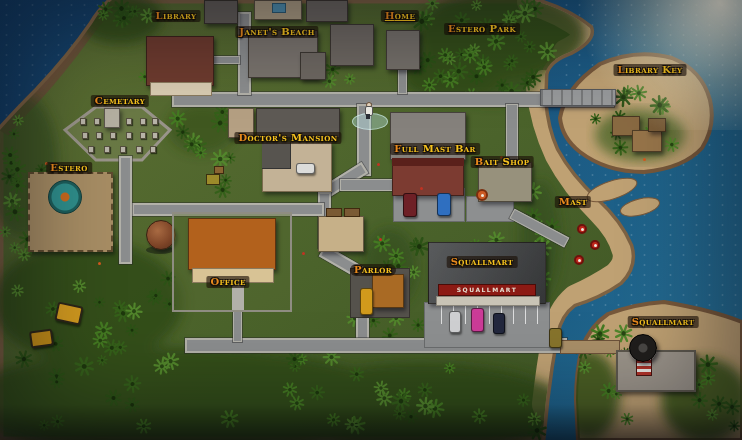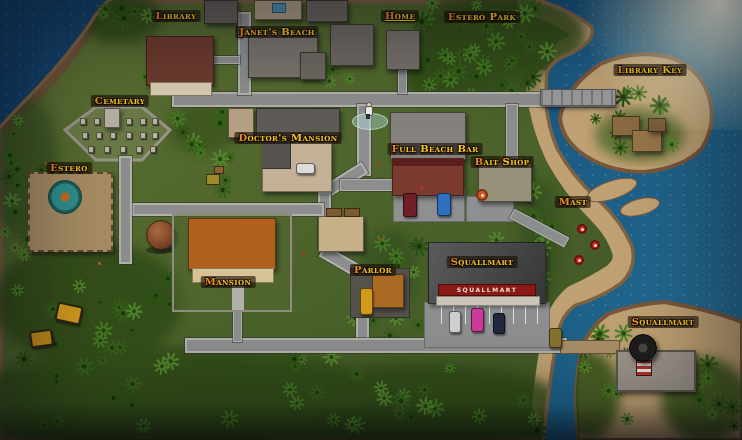--- a/index.html
+++ b/index.html
@@ -456,30 +456,30 @@
   <div class="player" style="left:364px;top:102px;width:8px;height:18px;">
     <span class="head"></span>
     <span class="body"></span>
     <span class="legs"></span>
   </div>
 
   <div id="label-layer">
       <div class="map-label" style="left: 176px; top: 16px;">Library</div>
       <div class="map-label" style="left: 277px; top: 32px;">Janet's Beach</div>
       <div class="map-label" style="left: 400px; top: 16px; text-decoration: underline;">Home</div>
-      <div class="map-label" style="left: 482px; top: 17px; text-align: right;">Estero Park</div>
+      <div class="map-label" style="left: 482px; top: 29px; text-align: right;">Estero Park</div>
       <div class="map-label" style="left: 650px; top: 70px;">Library Key</div>
       <div class="map-label" style="left: 120px; top: 101px;">Cemetary</div>
       <div class="map-label" style="left: 288px; top: 138px;">Doctor's Mansion</div>
-      <div class="map-label" style="left: 435px; top: 149px;">Full Beach Bar</div>
+      <div class="map-label" style="left: 435px; top: 149px;">Full Mast Bar</div>
       <div class="map-label" style="left: 502px; top: 162px;">Bait Shop</div>
       <div class="map-label" style="left: 69px; top: 168px;">Estero</div>
       <div class="map-label" style="left: 573px; top: 202px;">Mast</div>
-      <div class="map-label" style="left: 228px; top: 282px;">Mansion</div>
-      <div class="map-label" style="left: 373px; top: 270px;">Parlor</div>
+      <div class="map-label" style="left: 228px; top: 282px;">Office</div>
+      <div class="map-label" style="left: 373px; top: 270px; border-radius: 6px;">Parlor</div>
       <div class="map-label" style="left: 482px; top: 262px;">Squallmart</div>
       <div class="map-label" style="left: 663px; top: 322px;">Squallmart</div>
     </div>
 
   <div class="abs glare" style="left:560px;top:0;width:182px;height:130px;"></div>
   <div class="abs bottomshade" style="left:0;bottom:0;width:742px;height:36px;"></div>
   <div class="abs vignette" style="left:0;top:0;width:742px;height:440px;"></div>
 </div>
 
 </body></html>

